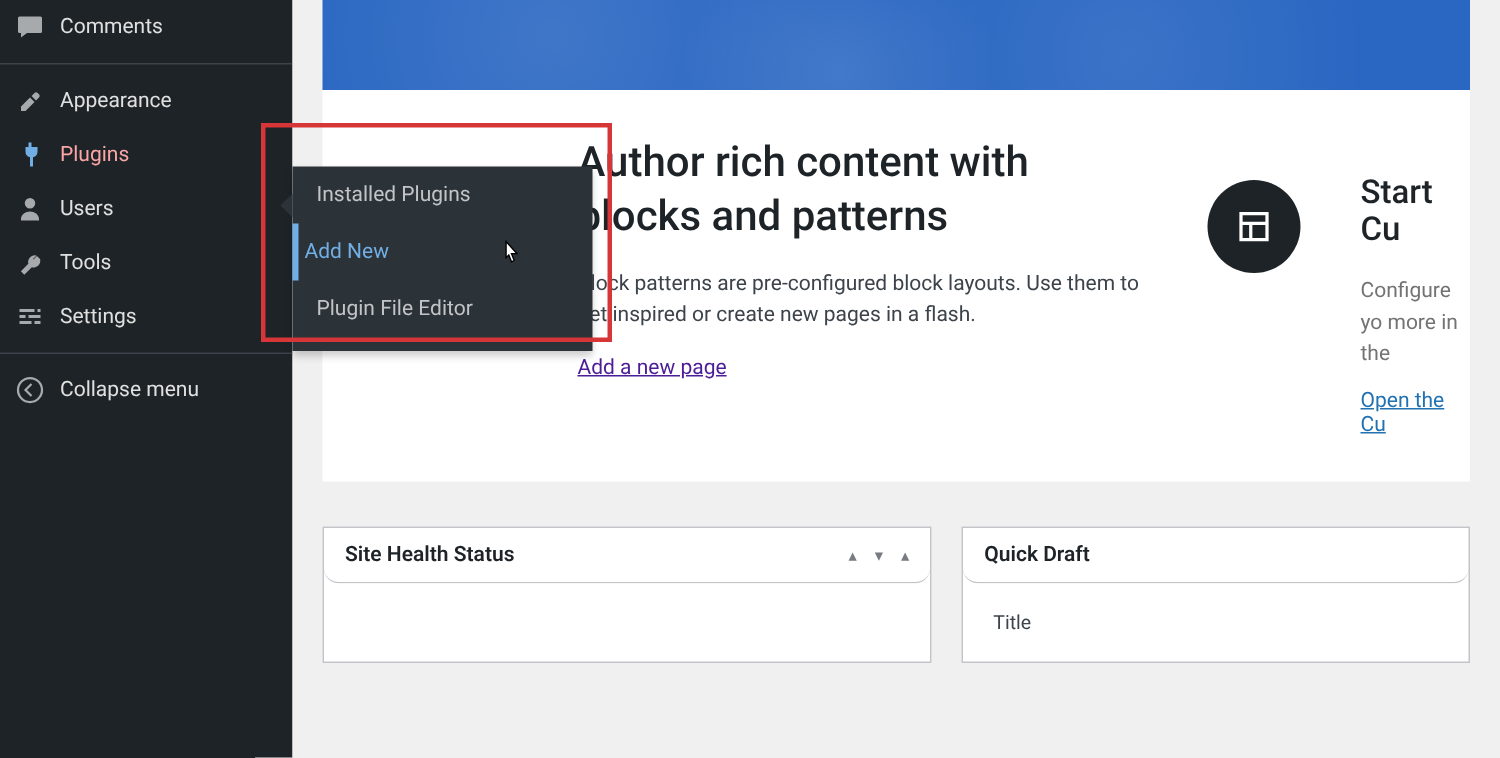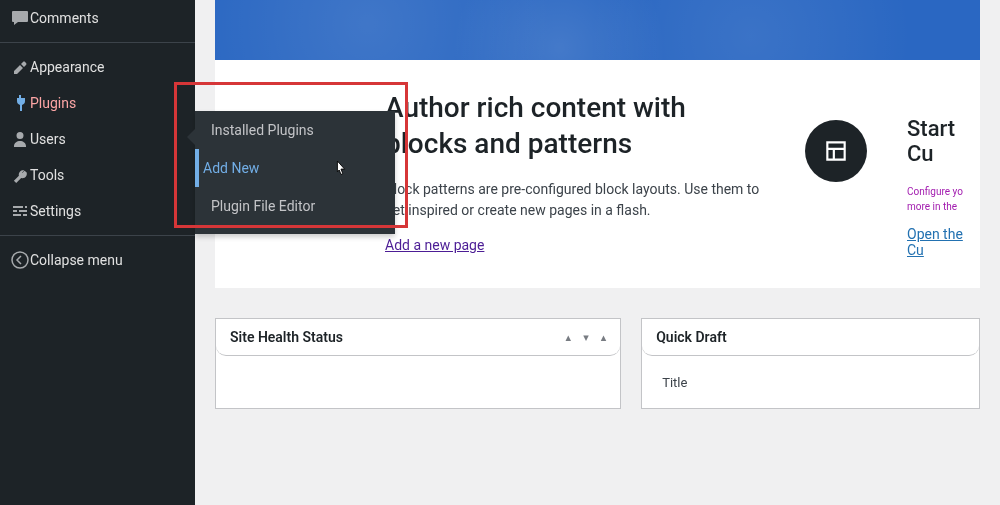--- a/index.html
+++ b/index.html
@@ -21,20 +21,21 @@
       background: #1d2327;
       color: #f0f0f1;
     }
     .sb-item {
       display: flex;
       align-items: center;
       padding: 8px 10px;
       cursor: pointer;
       font-size: 14px;
       color: #e0e0e0;
+      gap: 10px;
     }
     .sb-item .icon {
       width: 20px; height: 20px;
       display: inline-flex;
       align-items: center;
       justify-content: center;
       fill: #a7aaad;
       color: #a7aaad;
     }
     .sb-item.active { color: #fca5a5; }
@@ -161,22 +162,22 @@
       flex: 1;
       padding-top: 26px;
     }
     .col-right h3 {
       font-size: 22px;
       font-weight: 500;
       color: #1d2327;
       margin-bottom: 18px;
     }
     .col-right p {
-      font-size: 10px;
-      color: #a21caf;
+      font-size: 14px;
+      color: #737373;
       line-height: 1.5;
       margin-bottom: 12px;
     }
     .col-right a {
       color: #2271b1;
       text-decoration: underline;
     }
     .panels {
       display: flex;
       gap: 20px;

